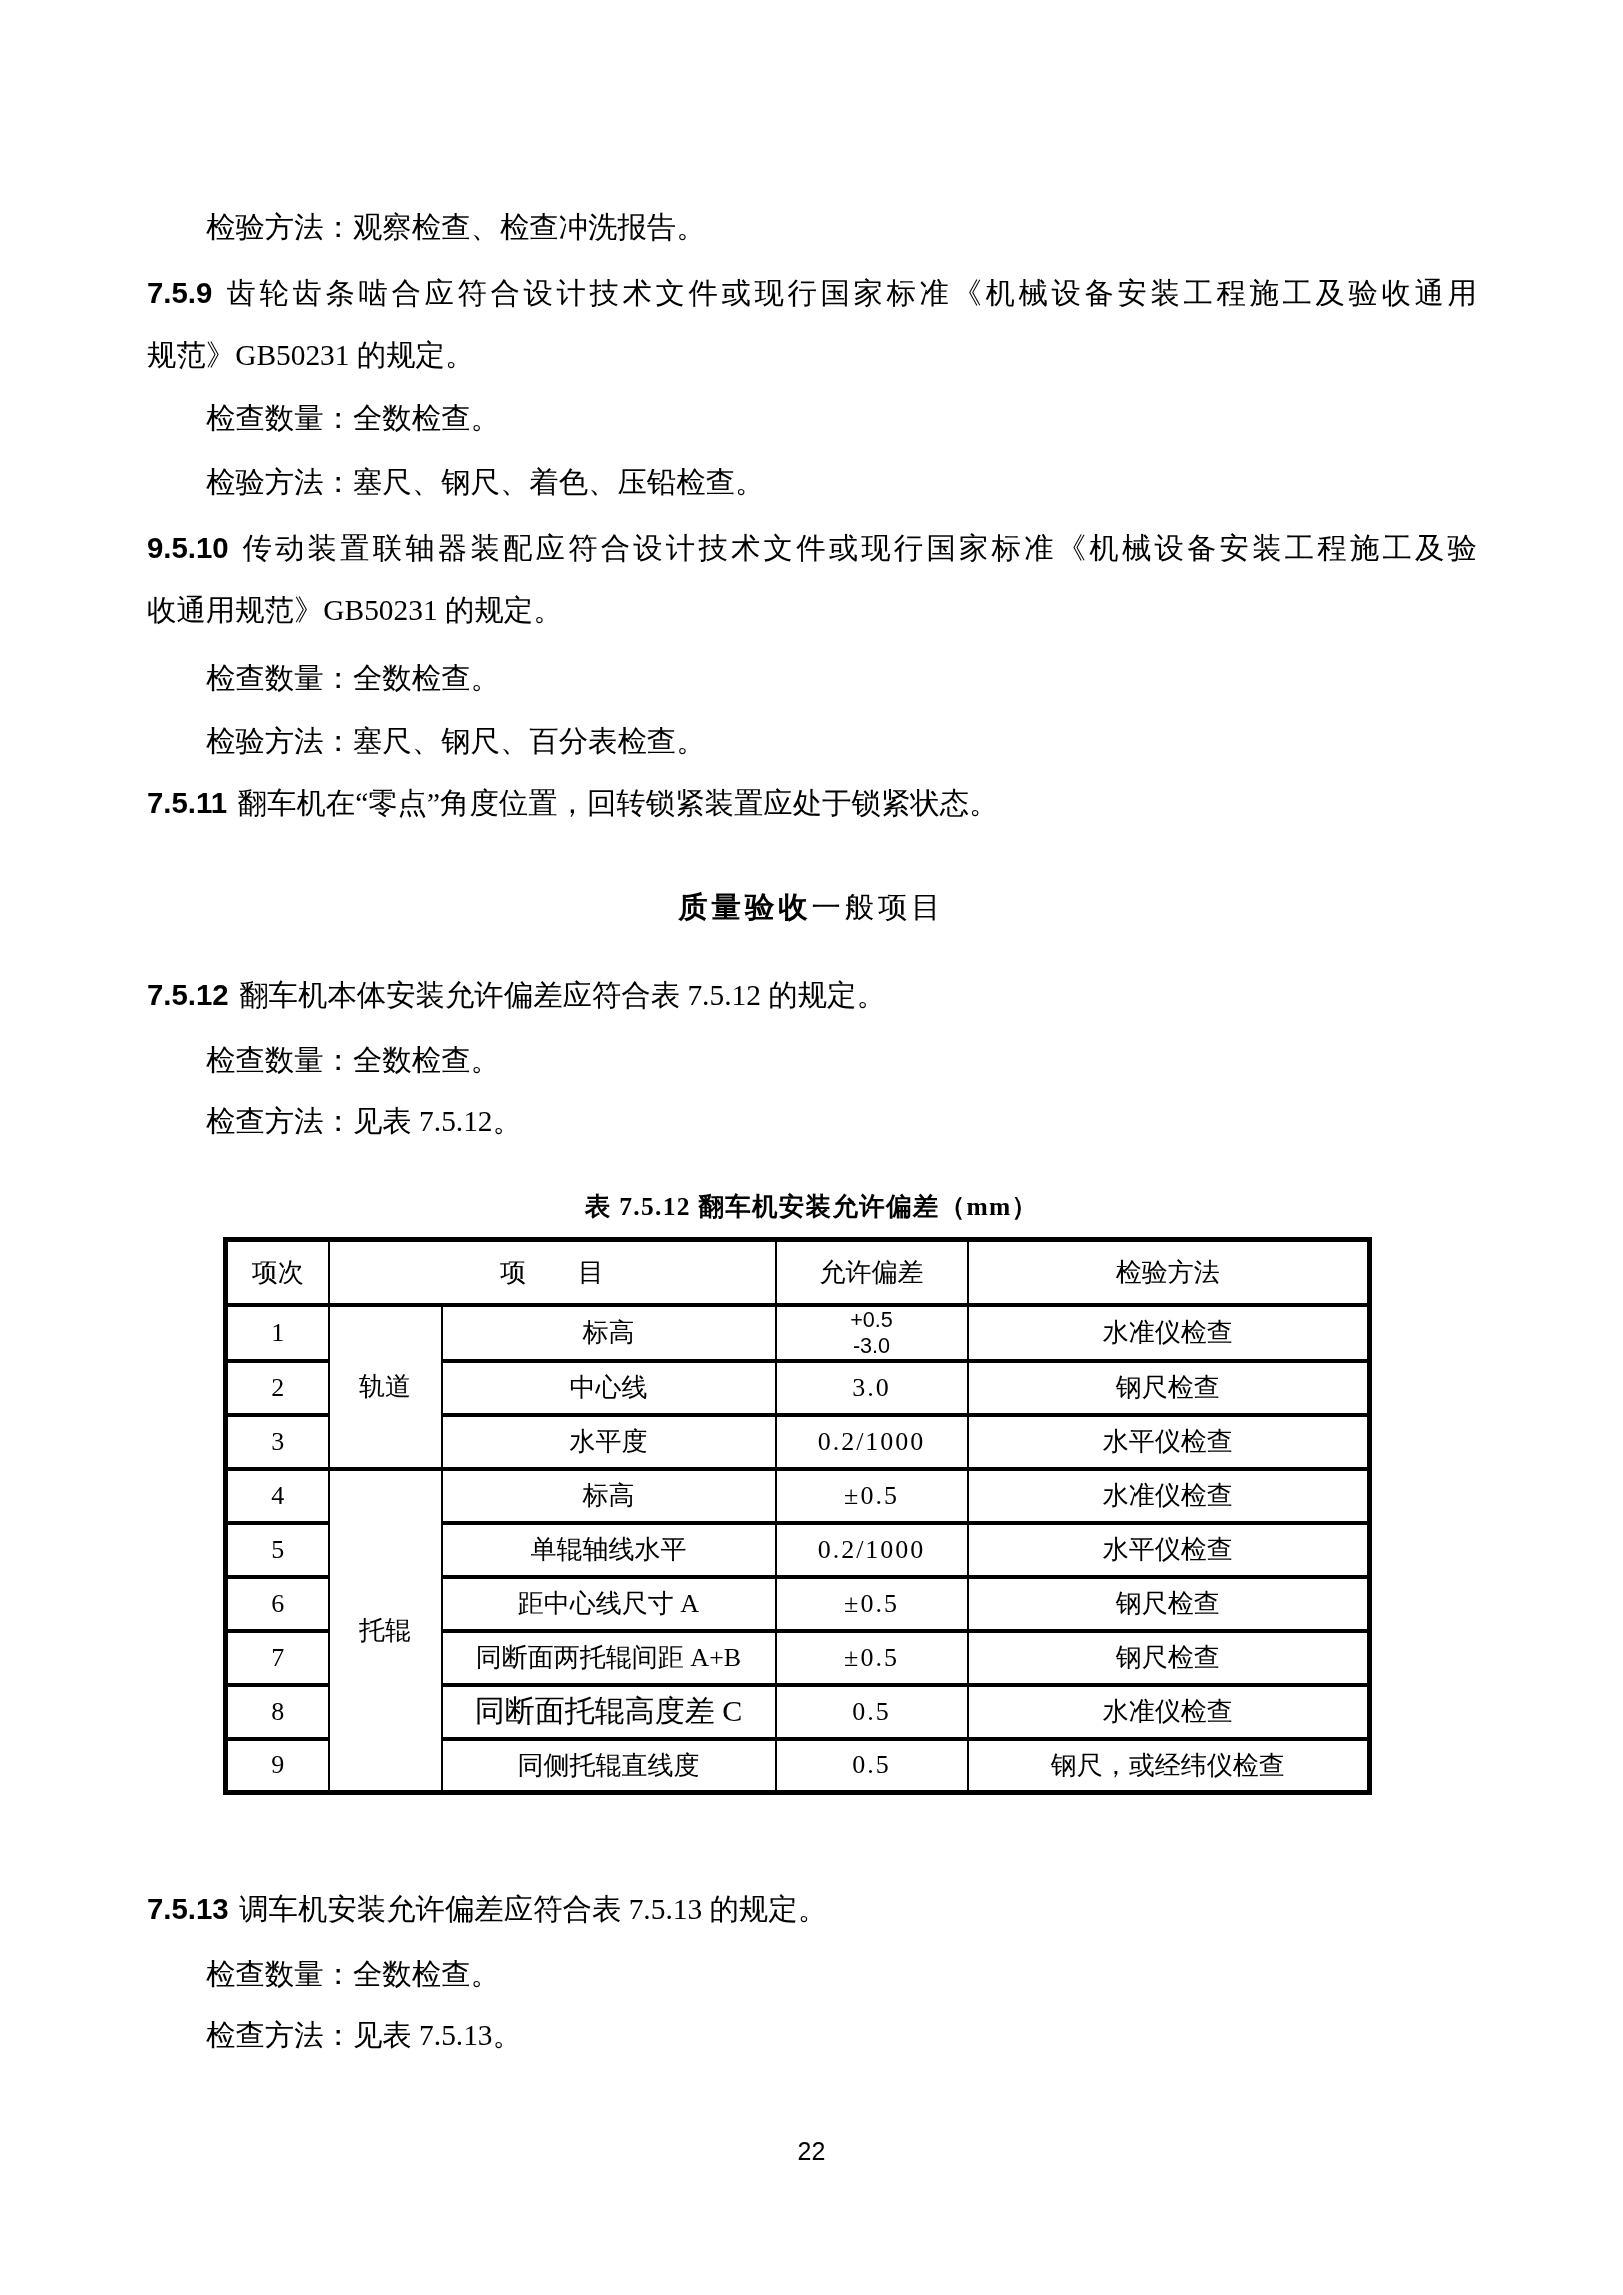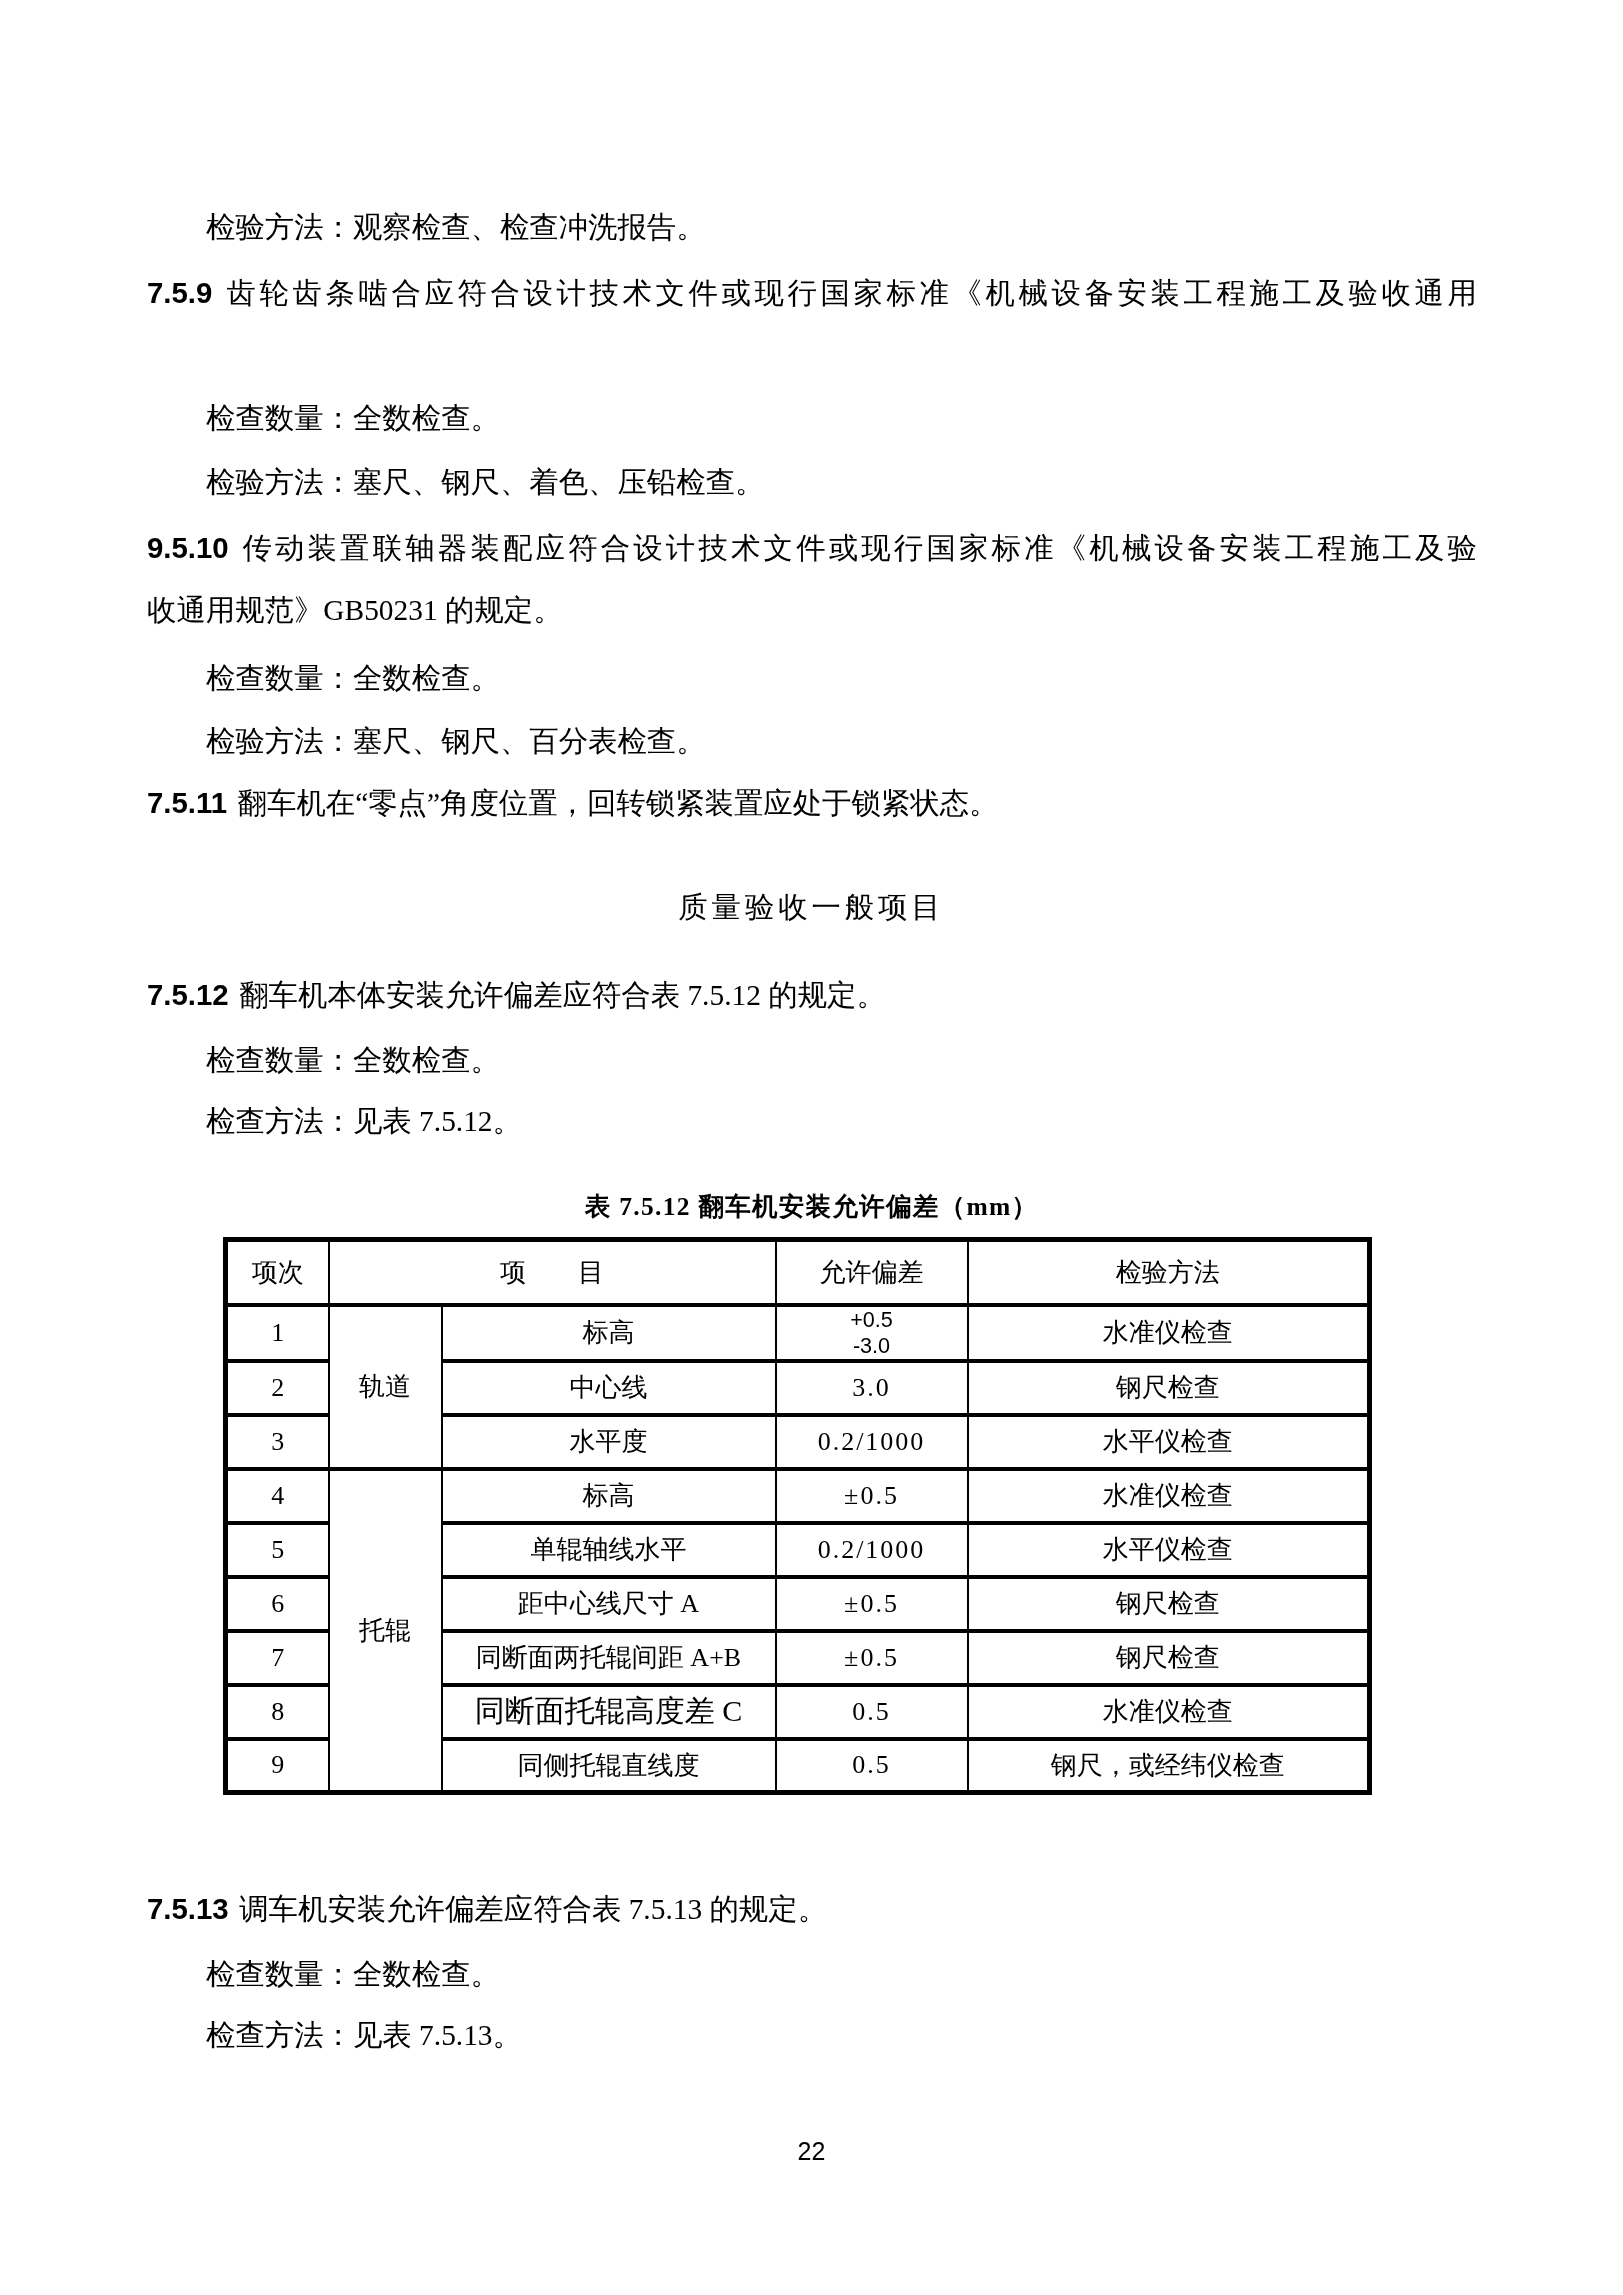--- a/index.html
+++ b/index.html
@@ -32,21 +32,21 @@
     font-weight:700;
     margin-right:10.5px;
   }
   .heading{
     position:absolute;left:0;width:100%;
     text-align:center;
     font-size:29.4px;height:63px;line-height:63px;
     letter-spacing:3.9px;
     white-space:nowrap;
   }
-  .heading .bold{font-weight:400;}
+  .heading .bold{font-weight:700;}
   .caption{
     position:absolute;left:0;width:100%;
     text-align:center;
     font-size:25.5px;height:55px;line-height:55px;
     font-weight:600;
     letter-spacing:1.3px;
     white-space:nowrap;
   }
   table.tbl{
     position:absolute;
@@ -86,20 +86,21 @@
   }
 </style>
 </head>
 <body>
 
 <div class="page">
 
   <div class="line indent" style="top:196px"><span>检验方法：观察检查、检查冲洗报告。</span></div>
 
   <div class="line justify" style="top:261px"><span class="secnum">7.5.9</span><span>齿轮齿条啮合应符合设计技术文件或现行国家标准《机械设备安装工程施工及验收通用</span></div>
+  <div class="line" style="top:324px"><span>规范》GB50231 的规定。</span></div>
   <div class="line indent" style="top:387px"><span>检查数量：全数检查。</span></div>
   <div class="line indent" style="top:451px"><span>检验方法：塞尺、钢尺、着色、压铅检查。</span></div>
 
   <div class="line justify" style="top:516px"><span class="secnum">9.5.10</span><span>传动装置联轴器装配应符合设计技术文件或现行国家标准《机械设备安装工程施工及验</span></div>
   <div class="line" style="top:579px"><span>收通用规范》GB50231 的规定。</span></div>
   <div class="line indent" style="top:647px"><span>检查数量：全数检查。</span></div>
   <div class="line indent" style="top:710px"><span>检验方法：塞尺、钢尺、百分表检查。</span></div>
 
   <div class="line" style="top:771px"><span class="secnum">7.5.11</span><span>翻车机在“零点”角度位置，回转锁紧装置应处于锁紧状态。</span></div>
 

